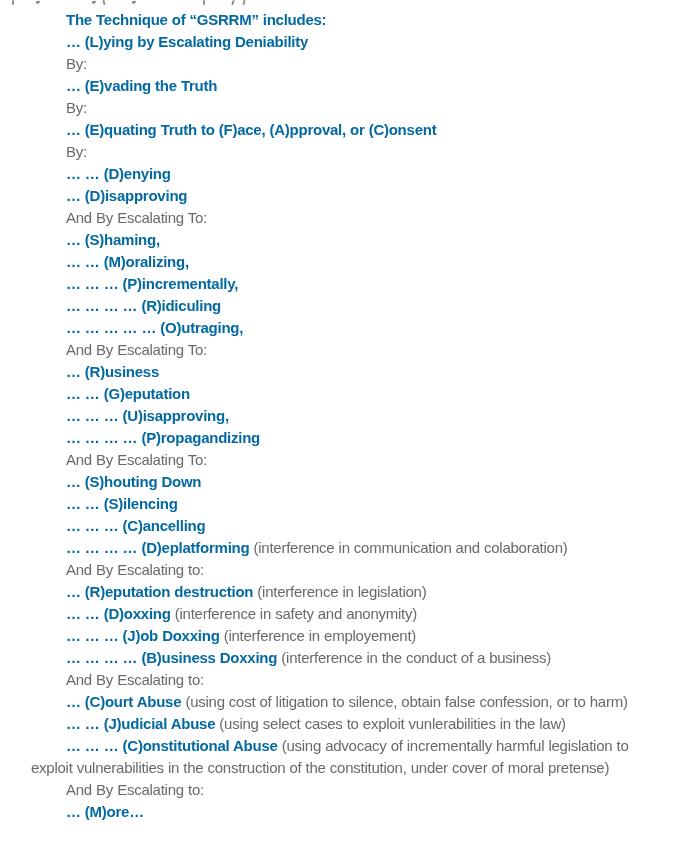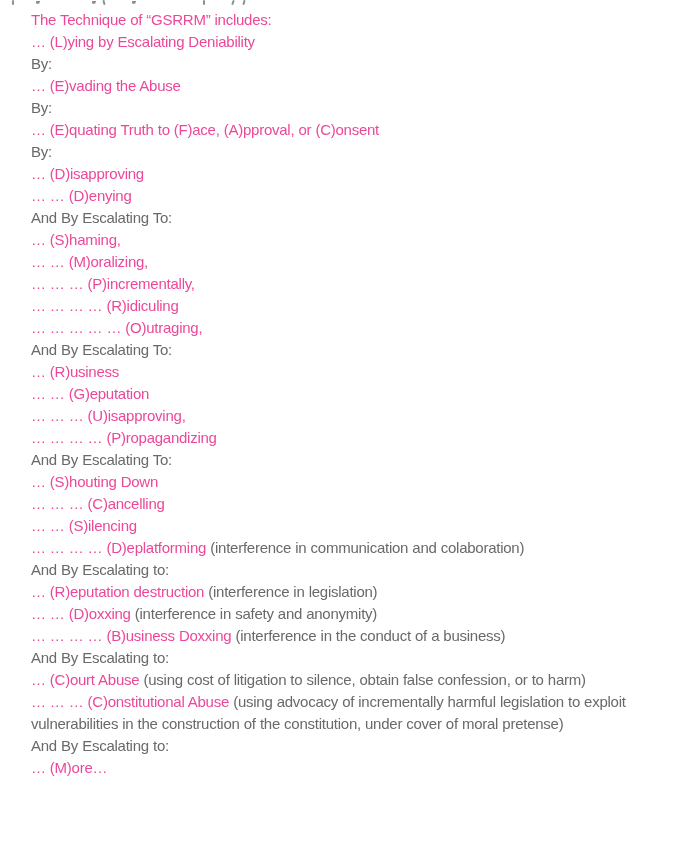--- a/index.html
+++ b/index.html
@@ -46,22 +46,23 @@
     right: 23px;
   }
   .line {
     font-size: 15px;
     line-height: 22px;
     letter-spacing: -0.25px;
     color: #69696b;
     word-spacing: 0.2px;
   }
   .line strong {
-    font-weight: 400;
-    color: #ec4899;
+    font-weight: 700;
+    color: #0369a1;
+    margin-left: 35px;
   }
 </style>
 </head>
 <body>
 
 <div class="canvas">
 
   <div class="clipped-line">
     <span class="m stem" style="left:12px"></span>
     <span class="m hook" style="left:36px"></span>
@@ -74,31 +75,31 @@
   </div>
 
   <div class="doc">
 
       <div class="line"><strong>The Technique of “GSRRM” includes:</strong><span></span></div>
 
       <div class="line"><strong>… (L)ying by Escalating Deniability</strong><span></span></div>
 
       <div class="line"><strong></strong><span>By:</span></div>
 
-      <div class="line"><strong>… (E)vading the Abuse</strong><span></span></div>
+      <div class="line"><strong>… (E)vading the Truth</strong><span></span></div>
 
       <div class="line"><strong></strong><span>By:</span></div>
 
       <div class="line"><strong>… (E)quating Truth to (F)ace, (A)pproval, or (C)onsent</strong><span></span></div>
 
       <div class="line"><strong></strong><span>By:</span></div>
 
+      <div class="line"><strong>… … (D)enying</strong><span></span></div>
+
       <div class="line"><strong>… (D)isapproving</strong><span></span></div>
-
-      <div class="line"><strong>… … (D)enying</strong><span></span></div>
 
 
       <div class="line"><strong></strong><span>And By Escalating To:</span></div>
 
       <div class="line"><strong>… (S)haming,</strong><span></span></div>
 
       <div class="line"><strong>… … (M)oralizing,</strong><span></span></div>
 
       <div class="line"><strong>… … … (P)incrementally,</strong><span></span></div>
 
@@ -113,39 +114,41 @@
       <div class="line"><strong>… … (G)eputation</strong><span></span></div>
 
       <div class="line"><strong>… … … (U)isapproving,</strong><span></span></div>
 
       <div class="line"><strong>… … … … (P)ropagandizing</strong><span></span></div>
 
       <div class="line"><strong></strong><span>And By Escalating To:</span></div>
 
       <div class="line"><strong>… (S)houting Down</strong><span></span></div>
 
+      <div class="line"><strong>… … (S)ilencing</strong><span></span></div>
+
       <div class="line"><strong>… … … (C)ancelling</strong><span></span></div>
-
-      <div class="line"><strong>… … (S)ilencing</strong><span></span></div>
 
       <div class="line"><strong>… … … … (D)eplatforming</strong><span> (interference in communication and colaboration)</span></div>
 
       <div class="line"><strong></strong><span>And By Escalating to:</span></div>
 
       <div class="line"><strong>… (R)eputation destruction</strong><span> (interference in legislation)</span></div>
 
       <div class="line"><strong>… … (D)oxxing</strong><span> (interference in safety and anonymity)</span></div>
 
+      <div class="line"><strong>… … … (J)ob Doxxing</strong><span> (interference in employement)</span></div>
 
       <div class="line"><strong>… … … … (B)usiness Doxxing</strong><span> (interference in the conduct of a business)</span></div>
 
       <div class="line"><strong></strong><span>And By Escalating to:</span></div>
 
       <div class="line"><strong>… (C)ourt Abuse</strong><span> (using cost of litigation to silence, obtain false confession, or to harm)</span></div>
 
+      <div class="line"><strong>… … (J)udicial Abuse</strong><span> (using select cases to exploit vunlerabilities in the law)</span></div>
 
       <div class="line"><strong>… … … (C)onstitutional Abuse</strong><span> (using advocacy of incrementally harmful legislation to exploit vulnerabilities in the construction of the constitution, under cover of moral pretense)</span></div>
 
       <div class="line"><strong></strong><span>And By Escalating to:</span></div>
 
       <div class="line"><strong>… (M)ore…</strong><span></span></div>
     </div>
 
 </div>
 

